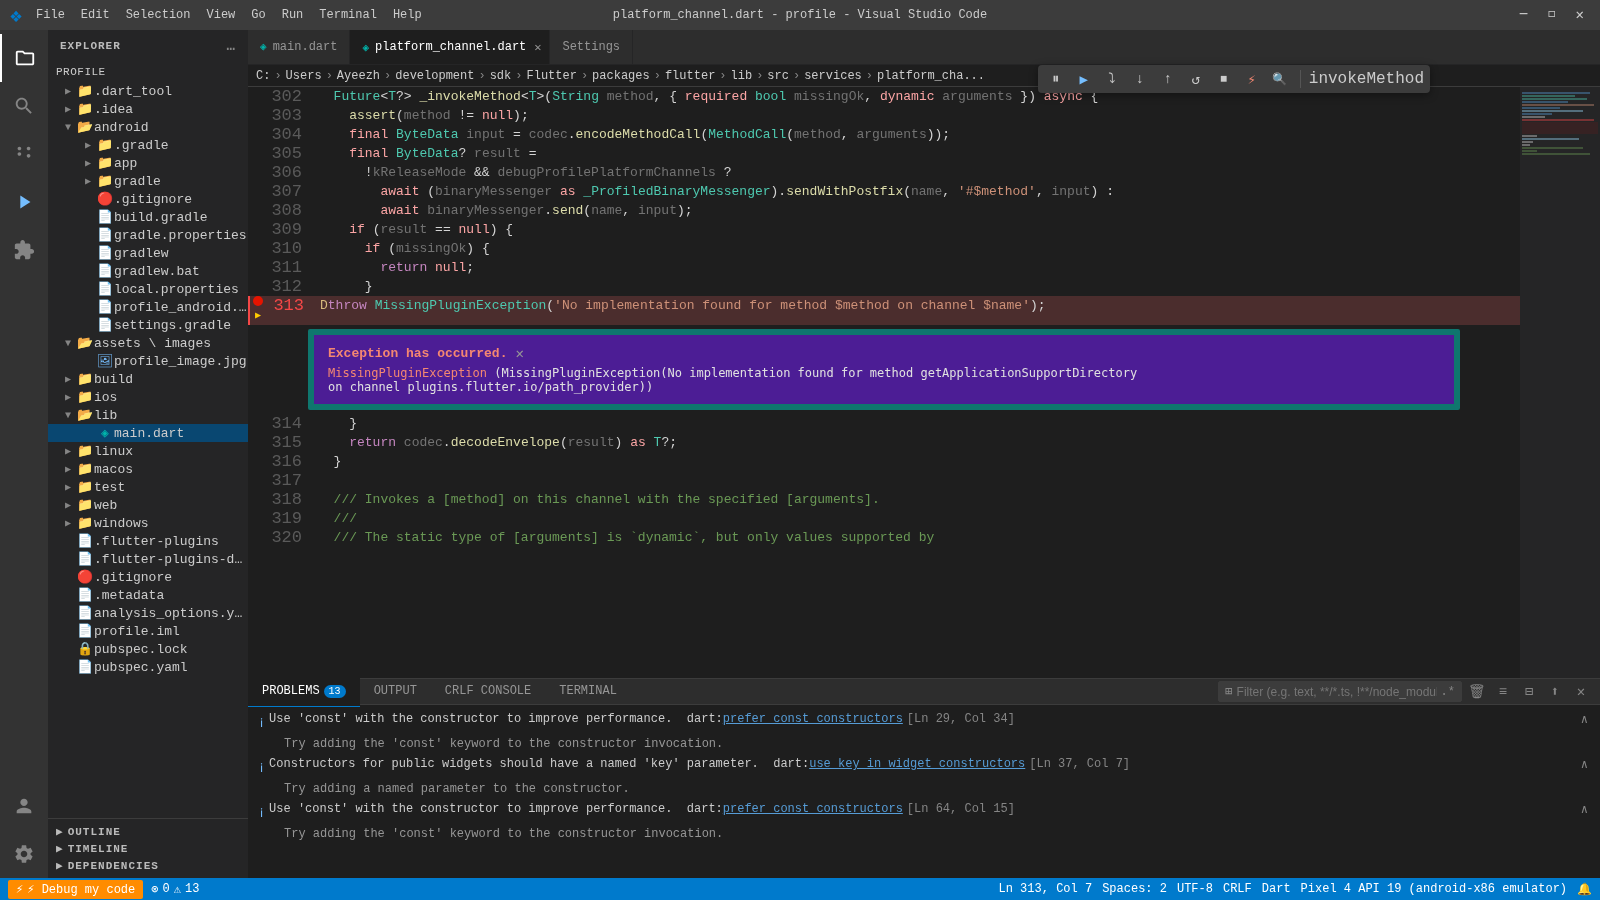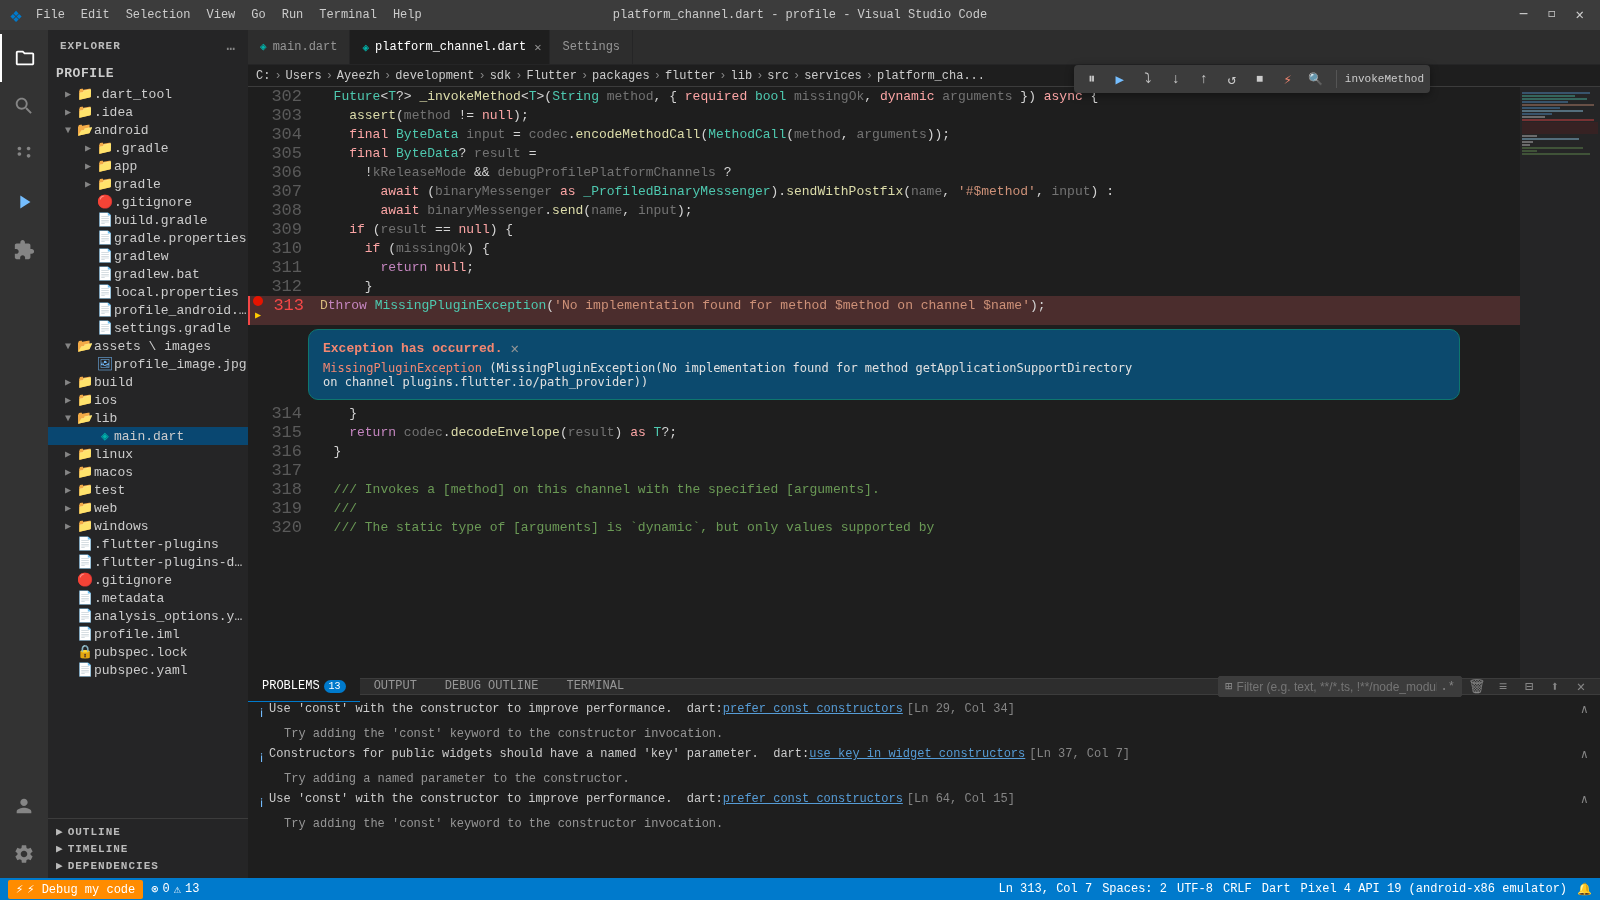--- a/index.html
+++ b/index.html
@@ -324,23 +324,23 @@
     .type { color: #4ec9b0; }
     .func { color: #dcdcaa; }
     .str { color: #ce9178; }
     .comment { color: #6a9955; }
     .var { color: #737373; }
     .op { color: #d4d4d4; }
 
     
     .exception-popup {
       margin: 4px 60px;
-      background: #0c4a6e;
-      border: 1px solid #0f766e;
-      border-radius: 10px;
+      background: #4c1d95;
+      border: 6px solid #0f766e;
+      border-radius: 2px;
       padding: 10px 14px;
     }
     .exception-title {
       font-size: 13px;
       font-weight: bold;
       color: #f48771;
       margin-bottom: 4px;
       display: flex;
       align-items: center;
       gap: 8px;
@@ -363,21 +363,21 @@
       flex-direction: column;
       background: #1e1e1e;
       border-top: 1px solid #3c3c3c;
       flex-shrink: 0;
     }
     .panel-tabs {
       display: flex;
       align-items: center;
       background: #2d2d2d;
       border-bottom: 1px solid #3c3c3c;
-      height: 16px;
+      height: 26px;
       flex-shrink: 0;
     }
     .panel-tab {
       padding: 0 14px;
       height: 30px;
       display: flex;
       align-items: center;
       cursor: pointer;
       color: #969696;
       font-size: 12px;
@@ -566,21 +566,21 @@
           <path d="M19.14,12.94c0.04-0.3,0.06-0.61,0.06-0.94c0-0.32-0.02-0.64-0.07-0.94l2.03-1.58c0.18-0.14,0.23-0.41,0.12-0.61 l-1.92-3.32c-0.12-0.22-0.37-0.29-0.59-0.22l-2.39,0.96c-0.5-0.38-1.03-0.7-1.62-0.94L14.4,2.81c-0.04-0.24-0.24-0.41-0.48-0.41 h-3.84c-0.24,0-0.43,0.17-0.47,0.41L9.25,5.35C8.66,5.59,8.12,5.92,7.63,6.29L5.24,5.33c-0.22-0.08-0.47,0-0.59,0.22L2.74,8.87 C2.62,9.08,2.66,9.34,2.86,9.48l2.03,1.58C4.84,11.36,4.8,11.69,4.8,12s0.02,0.64,0.07,0.94l-2.03,1.58 c-0.18,0.14-0.23,0.41-0.12,0.61l1.92,3.32c0.12,0.22,0.37,0.29,0.59,0.22l2.39-0.96c0.5,0.38,1.03,0.7,1.62,0.94l0.36,2.54 c0.05,0.24,0.24,0.41,0.48,0.41h3.84c0.24,0,0.44-0.17,0.47-0.41l0.36-2.54c0.59-0.24,1.13-0.56,1.62-0.94l2.39,0.96 c0.22,0.08,0.47,0,0.59-0.22l1.92-3.32c0.12-0.22,0.07-0.47-0.12-0.61L19.14,12.94z M12,15.6c-1.98,0-3.6-1.62-3.6-3.6 s1.62-3.6,3.6-3.6s3.6,1.62,3.6,3.6S13.98,15.6,12,15.6z"></path>
         </svg>
     </div>
   </div>
 
   <div class="sidebar">
     <div class="sidebar-header">
       <span>Explorer</span>
       <span class="sidebar-header-dots">…</span>
     </div>
-    <div style="padding: 4px 8px; font-size: 13px; color: #cccccc; font-weight: bold; text-transform: uppercase; letter-spacing: 0.5px;">PROFILE</div>
+    <div style="padding: 4px 8px; font-size: 11px; color: #cccccc; font-weight: normal; text-transform: uppercase; letter-spacing: 0.5px;">PROFILE</div>
     <div class="sidebar-content">
 
       <div class="tree-item" style="padding-left: 12px;">
         <span class="tree-arrow">▶</span>
         <span class="tree-icon folder-icon">📁</span>
         <span class="tree-label">.dart_tool</span>
       </div>
       <div class="tree-item" style="padding-left: 12px;">
         <span class="tree-arrow">▶</span>
         <span class="tree-icon folder-icon">📁</span>
@@ -807,21 +807,21 @@
       <span class="debug-btn" title="Pause">⏸</span>
       <span class="debug-btn active" title="Continue">▶</span>
       <span class="debug-btn" title="Step Over">⤵</span>
       <span class="debug-btn" title="Step Into">↓</span>
       <span class="debug-btn" title="Step Out">↑</span>
       <span class="debug-btn" title="Restart">↺</span>
       <span class="debug-btn" title="Stop">⏹</span>
       <span class="debug-btn" title="Hot Reload" style="color:#f48771;">⚡</span>
       <span class="debug-btn" title="Search" style="font-size:12px;">🔍</span>
       <span style="width: 1px; height: 18px; background: #555; margin: 0 4px;"></span>
-      <span style="color:#cccccc; font-size:11px;">invokeMethod</span>
+      <span style="color:#cccccc; font-size:16px;">invokeMethod</span>
     </div>
 
     <div class="editor-wrapper">
       <div class="editor-area">
         <div class="code-container">
 
           <div class="code-line">
             <div class="debug-indicator"></div>
             <div class="line-num">302</div>
             <div class="line-content">  <span class="type">Future</span><span class="op">&lt;</span><span class="type">T</span><span class="op">?&gt;</span> <span class="func">_invokeMethod</span><span class="op">&lt;</span><span class="type">T</span><span class="op">&gt;(</span><span class="type">String</span> <span class="var">method</span><span class="op">, {</span> <span class="kw">required</span> <span class="type">bool</span> <span class="var">missingOk</span><span class="op">,</span> <span class="kw">dynamic</span> <span class="var">arguments</span> <span class="op">})</span> <span class="kw">async</span> <span class="op">{</span></div>
@@ -978,21 +978,21 @@
     <div class="bottom-panel">
       <div class="panel-tabs">
         <div class="panel-tab active">
           <span>PROBLEMS</span>
           <span class="badge">13</span>
         </div>
         <div class="panel-tab">
           <span>OUTPUT</span>
         </div>
         <div class="panel-tab">
-          <span>DEBUG OUTLINE</span>
+          <span>CRLF CONSOLE</span>
         </div>
         <div class="panel-tab">
           <span>TERMINAL</span>
         </div>
         <div class="panel-right-controls">
           <div class="filter-input-wrap">
             <span style="color:#858585; font-size:12px;">⊞</span>
             <input class="filter-input" placeholder="Filter (e.g. text, **/*.ts, !**/node_modules/**)" style="">
             <span style="color:#858585; font-size:12px;">.*</span>
           </div>

